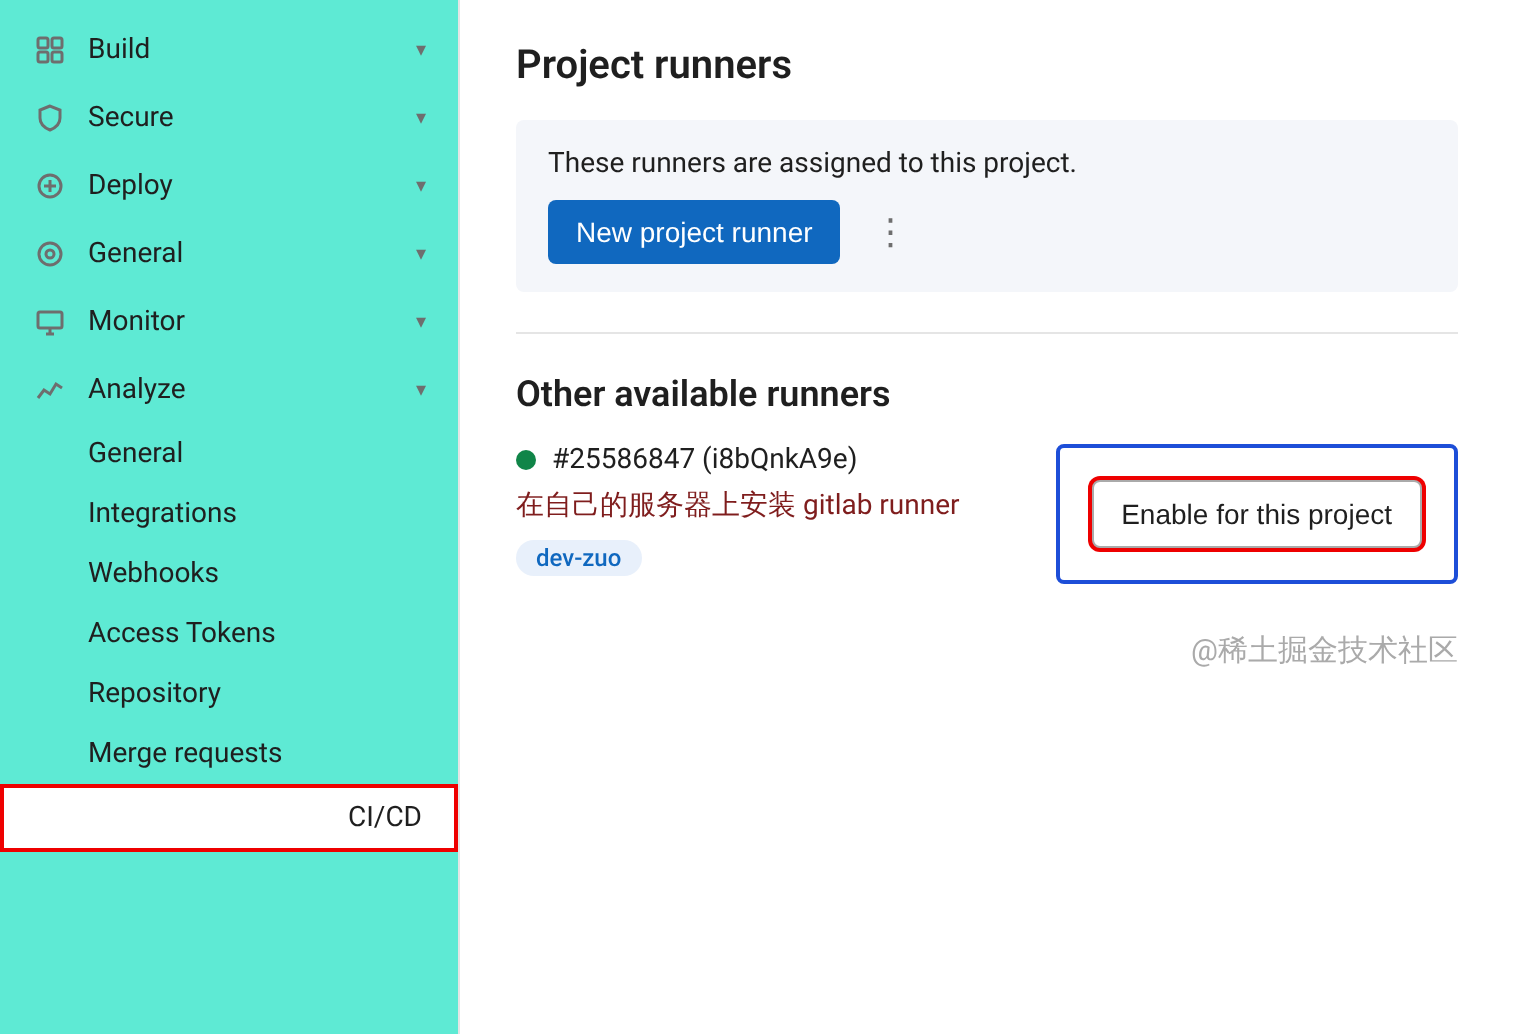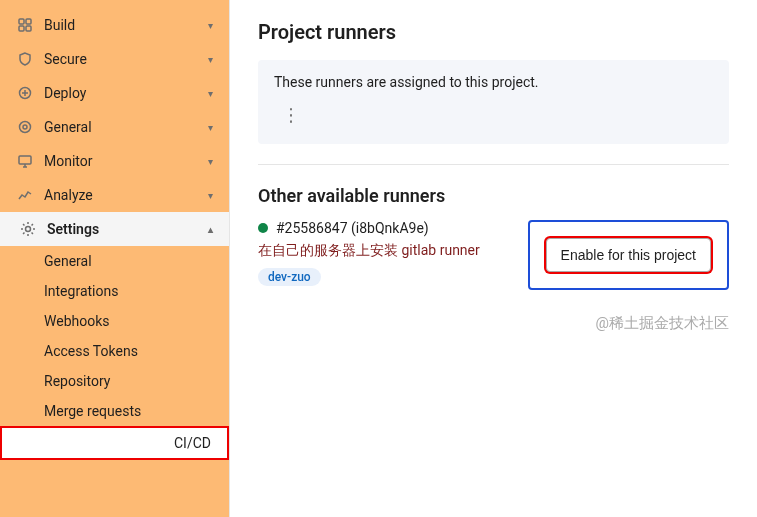--- a/index.html
+++ b/index.html
@@ -2,21 +2,21 @@
 <html><head>
   <meta charset="utf-8">
   <style>
     * { box-sizing: border-box; margin: 0; padding: 0; }
     body { font-family: -apple-system, BlinkMacSystemFont, 'Segoe UI', Roboto, sans-serif; font-size: 14px; color: #1f1f1f; background: #fff; display: flex; height: 517px; overflow: hidden; }
 
     
     .sidebar {
       width: 230px;
       min-width: 230px;
-      background: #fdba74;
+      background: #5eead4;
       border-right: 1px solid #e5e5e5;
       display: flex;
       flex-direction: column;
       overflow-y: auto;
       padding: 8px 0;
     }
     .sidebar-item {
       display: flex;
       align-items: center;
       padding: 8px 16px;
@@ -270,30 +270,20 @@
   <div class="sidebar-item">
     <span class="icon">
       <svg width="16" height="16" viewBox="0 0 16 16" fill="none">
           <path d="M2 12 L5 8 L8 10 L11 5 L14 7" stroke="#6e6e6e" stroke-width="1.5" fill="none"></path>
         </svg>
     </span>
     <span>Analyze</span>
     <span class="chevron">▾</span>
   </div>
 
-  <div class="sidebar-item settings-item">
-    <span class="icon">
-      <svg width="16" height="16" viewBox="0 0 16 16" fill="none">
-          <circle cx="8" cy="8" r="2.5" stroke="#6e6e6e" stroke-width="1.5"></circle>
-          <path d="M8 1v2M8 13v2M1 8h2M13 8h2M3.05 3.05l1.41 1.41M11.54 11.54l1.41 1.41M3.05 12.95l1.41-1.41M11.54 4.46l1.41-1.41" stroke="#6e6e6e" stroke-width="1.5"></path>
-        </svg>
-    </span>
-    <span>Settings</span>
-    <span class="chevron">▴</span>
-  </div>
 
   <div class="settings-sub">
     <div class="sub-item">
       <span>General</span>
     </div>
     <div class="sub-item">
       <span>Integrations</span>
     </div>
     <div class="sub-item">
       <span>Webhooks</span>
@@ -313,20 +303,21 @@
   </div>
 </nav>
 
 <main class="main">
 
   <h1 class="section-title">Project runners</h1>
 
   <div class="info-box">
     <span>These runners are assigned to this project.</span>
     <div class="action-row">
+      <button class="btn-primary">New project runner</button>
       <button class="more-btn">⋮</button>
     </div>
   </div>
 
   <hr class="divider">
 
   <h2 class="section-title-2">Other available runners</h2>
 
   <div class="runner-row">
     <div class="runner-info">

